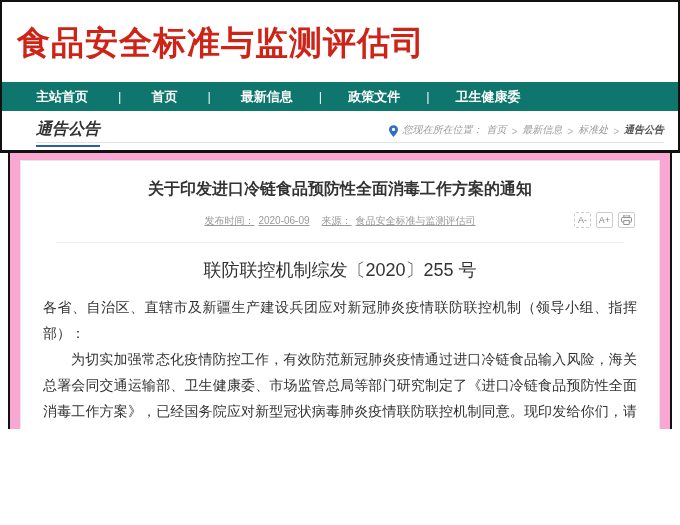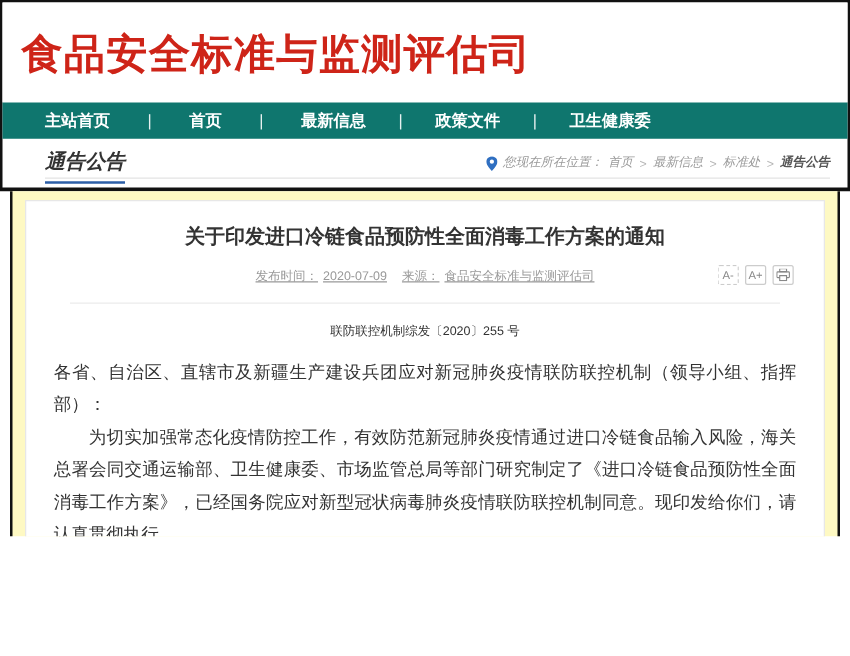--- a/index.html
+++ b/index.html
@@ -84,21 +84,21 @@
   .crumb-link { color: #9a9a9a; cursor: pointer; }
   .crumb-sep { color: #b5b5b5; margin: 0 1px; }
   .crumb-current { color: #555; font-weight: bold; }
 
   
   .content-frame {
     margin: 0 8px;
     border-left: 2px solid #111;
     border-right: 2px solid #111;
     height: 372px;
-    background: #fef9c3;
+    background: #f9a8d4;
     overflow: hidden;
   }
   .card {
     margin: 7px 10px 0;
     border: 1px solid #e7e7e7;
     background: #fff;
     height: 400px;
     padding: 14px 22px 0;
   }
   .article-title {
@@ -138,21 +138,21 @@
     justify-content: center;
     cursor: pointer;
   }
   .tool-btn.dashed { border-style: dashed; }
   .divider {
     border-bottom: 1px solid #ececec;
     margin: 10px 13px 0;
   }
   .doc-number {
     text-align: center;
-    font-size: 10px;
+    font-size: 18px;
     color: #333;
     margin-top: 15px;
   }
   .body-text {
     margin-top: 12px;
     font-size: 14px;
     color: #333;
     line-height: 26px;
     text-align: justify;
   }
@@ -213,21 +213,21 @@
     </div>
   </div>
 
   <div class="content-frame">
     <article class="card">
 
       <h1 class="article-title">关于印发进口冷链食品预防性全面消毒工作方案的通知</h1>
 
       <div class="meta-row">
         <div class="meta">
-          <span>发布时间：</span><span>2020-07-09</span><span class="gap">来源：</span><span>食品安全标准与监测评估司</span>
+          <span>发布时间：</span><span>2020-06-09</span><span class="gap">来源：</span><span>食品安全标准与监测评估司</span>
         </div>
         <div class="tools">
           <span class="tool-btn dashed">A-</span>
           <span class="tool-btn">A+</span>
           <span class="tool-btn">
             <svg viewBox="0 0 12 11" width="11" height="10">
                 <path d="M3 0h6v2.5H3z" fill="none" stroke="#888" stroke-width="1"></path>
                 <rect x="0.5" y="2.8" width="11" height="5" rx="0.8" fill="none" stroke="#888" stroke-width="1"></rect>
                 <path d="M3 6h6v4.5H3z" fill="#fff" stroke="#888" stroke-width="1"></path>
               </svg>

